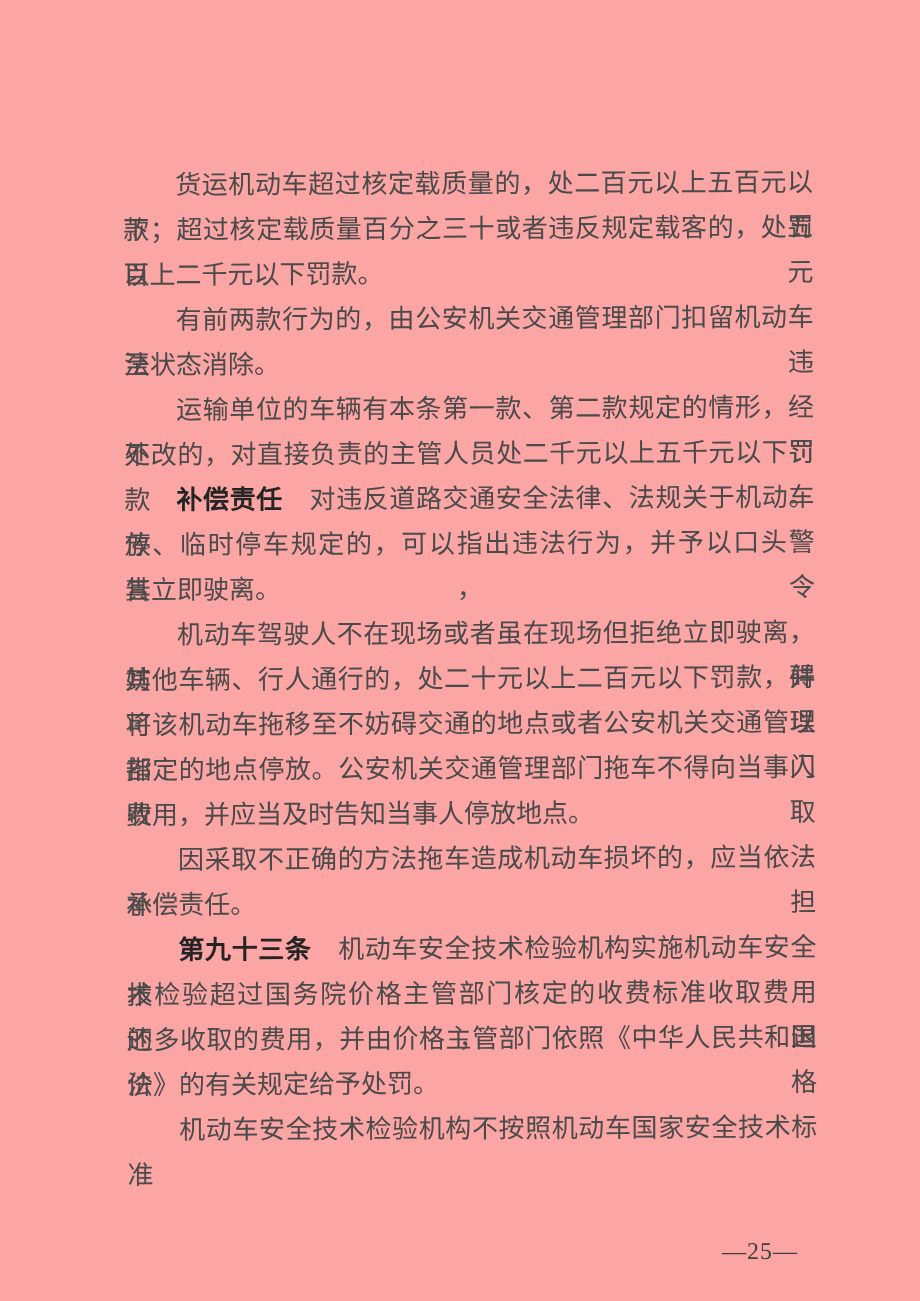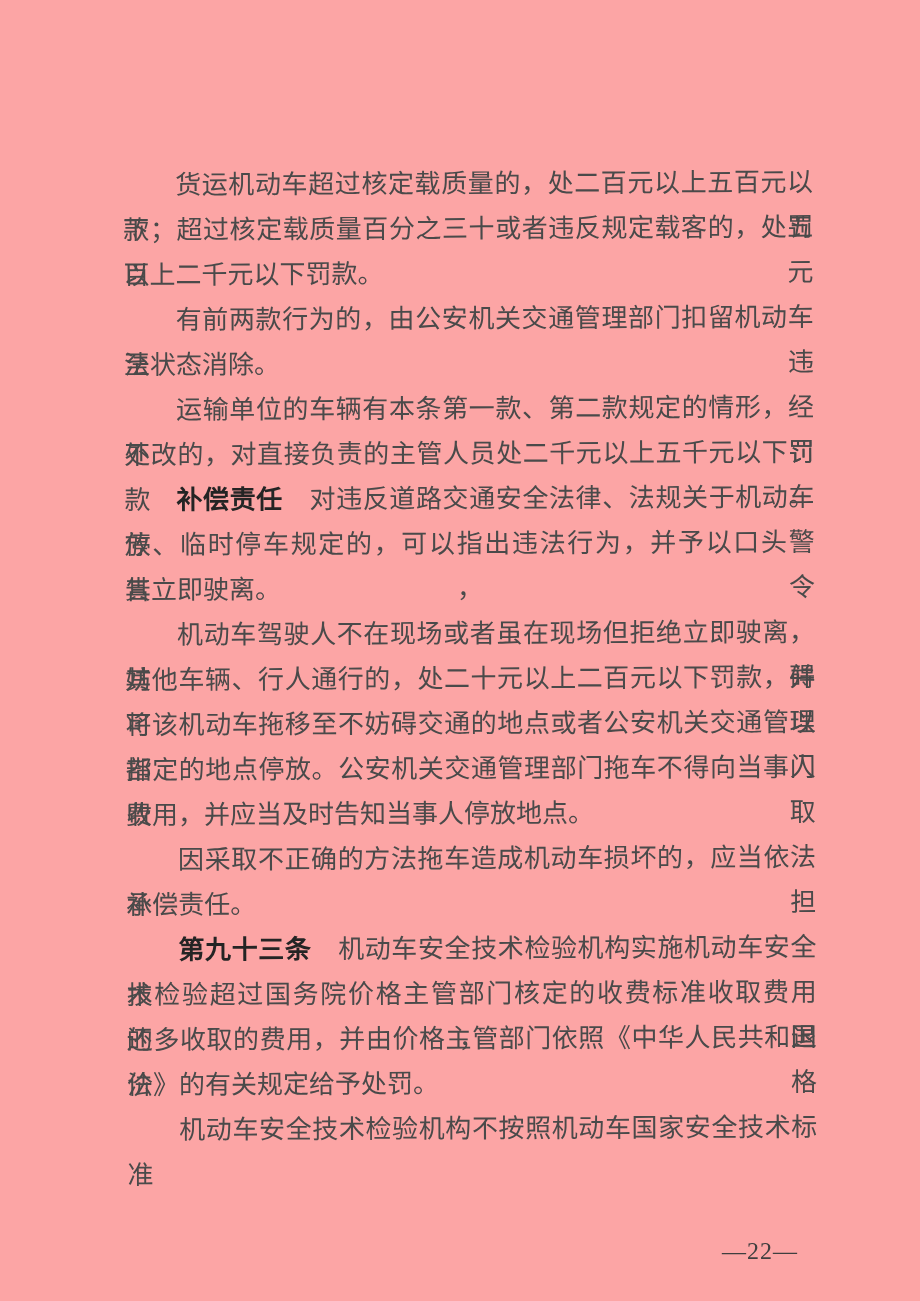--- a/index.html
+++ b/index.html
@@ -85,14 +85,14 @@
       <div class="line fill">指定的地点停放。公安机关交通管理部门拖车不得向当事人收取</div>
       <div class="line">费用，并应当及时告知当事人停放地点。</div>
       <div class="line indent fill">因采取不正确的方法拖车造成机动车损坏的，应当依法承担</div>
       <div class="line">补偿责任。</div>
       <div class="line indent fill"><span class="article-lead">第九十三条</span>　机动车安全技术检验机构实施机动车安全技</div>
       <div class="line fill">术检验超过国务院价格主管部门核定的收费标准收取费用的，退</div>
       <div class="line fill">还多收取的费用，并由价格主管部门依照《中华人民共和国价格</div>
       <div class="line">法》的有关规定给予处罚。</div>
       <div class="line indent fill">机动车安全技术检验机构不按照机动车国家安全技术标准</div>
     </div>
-  <div class="page-number">—22—</div>
+  <div class="page-number">—25—</div>
 </div>
 
 </body></html>

